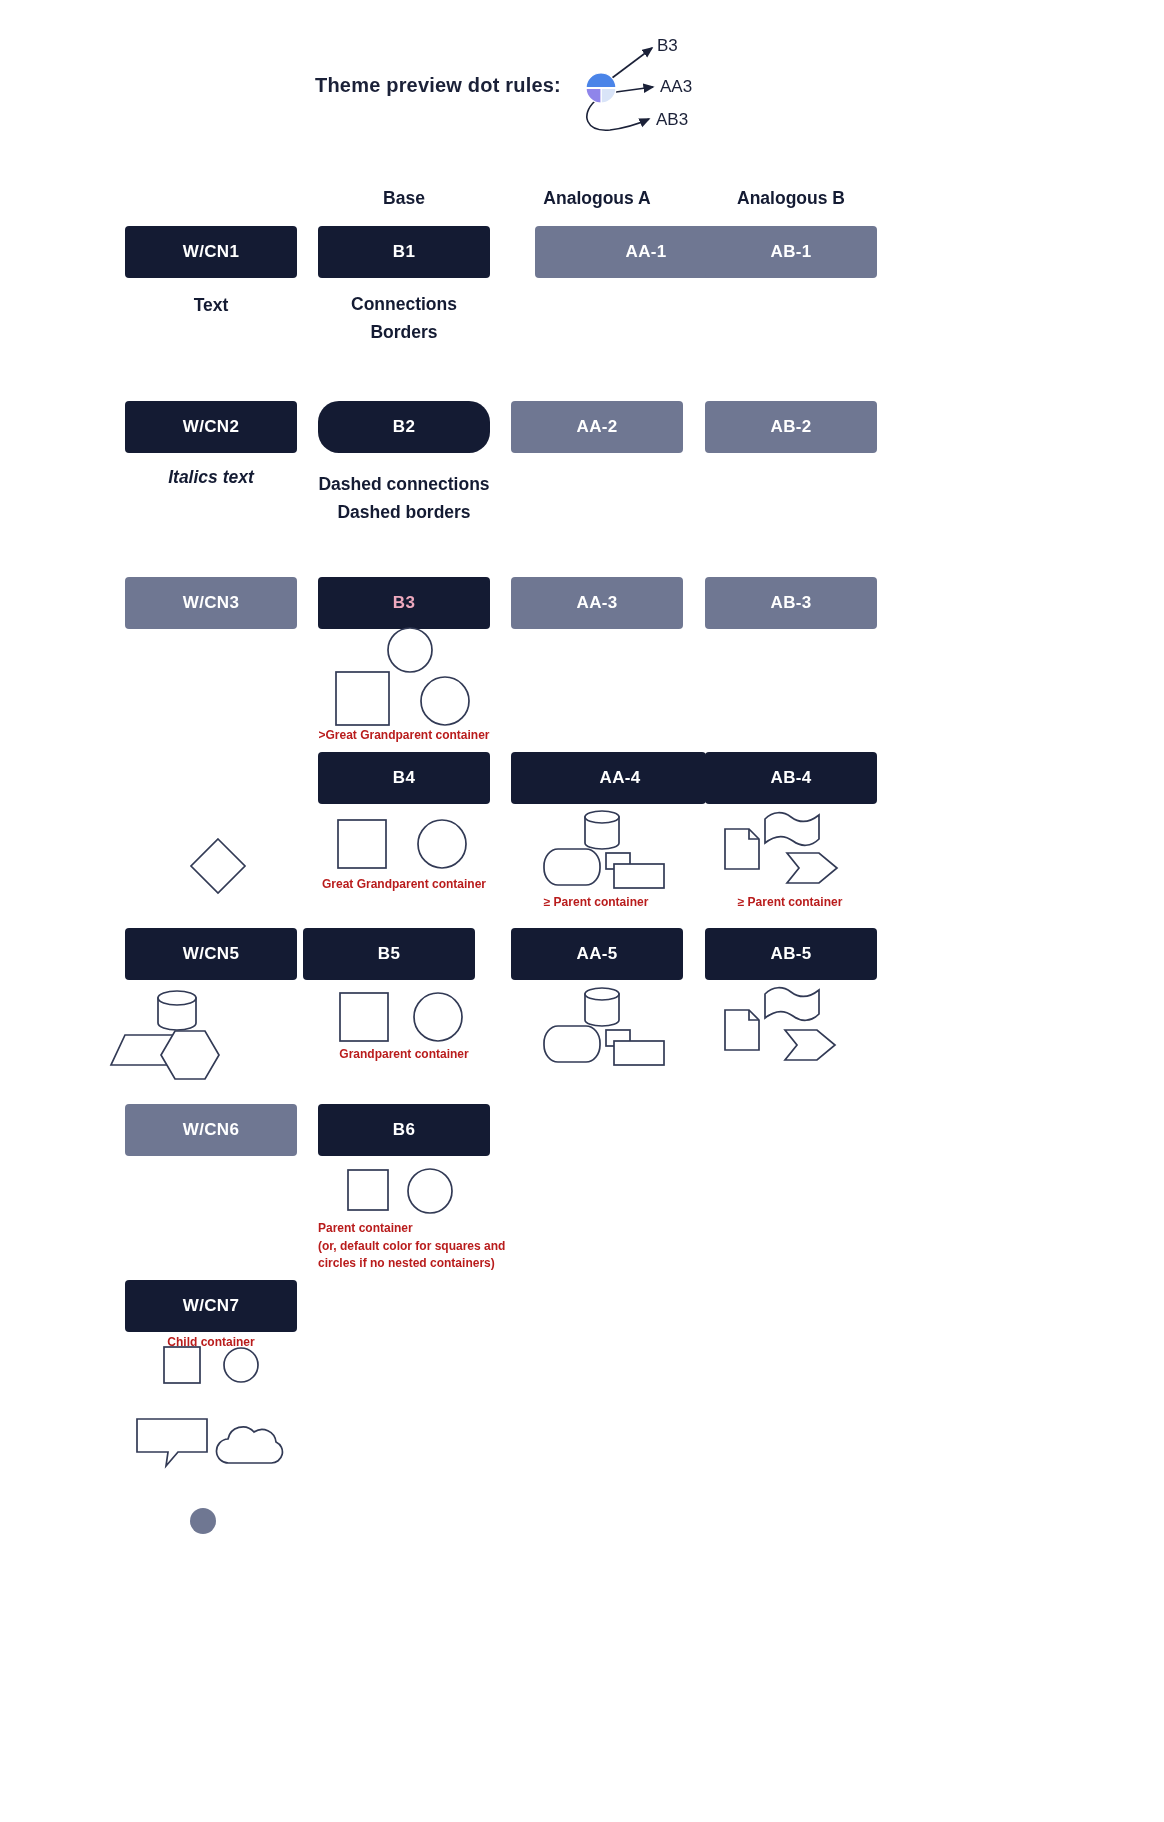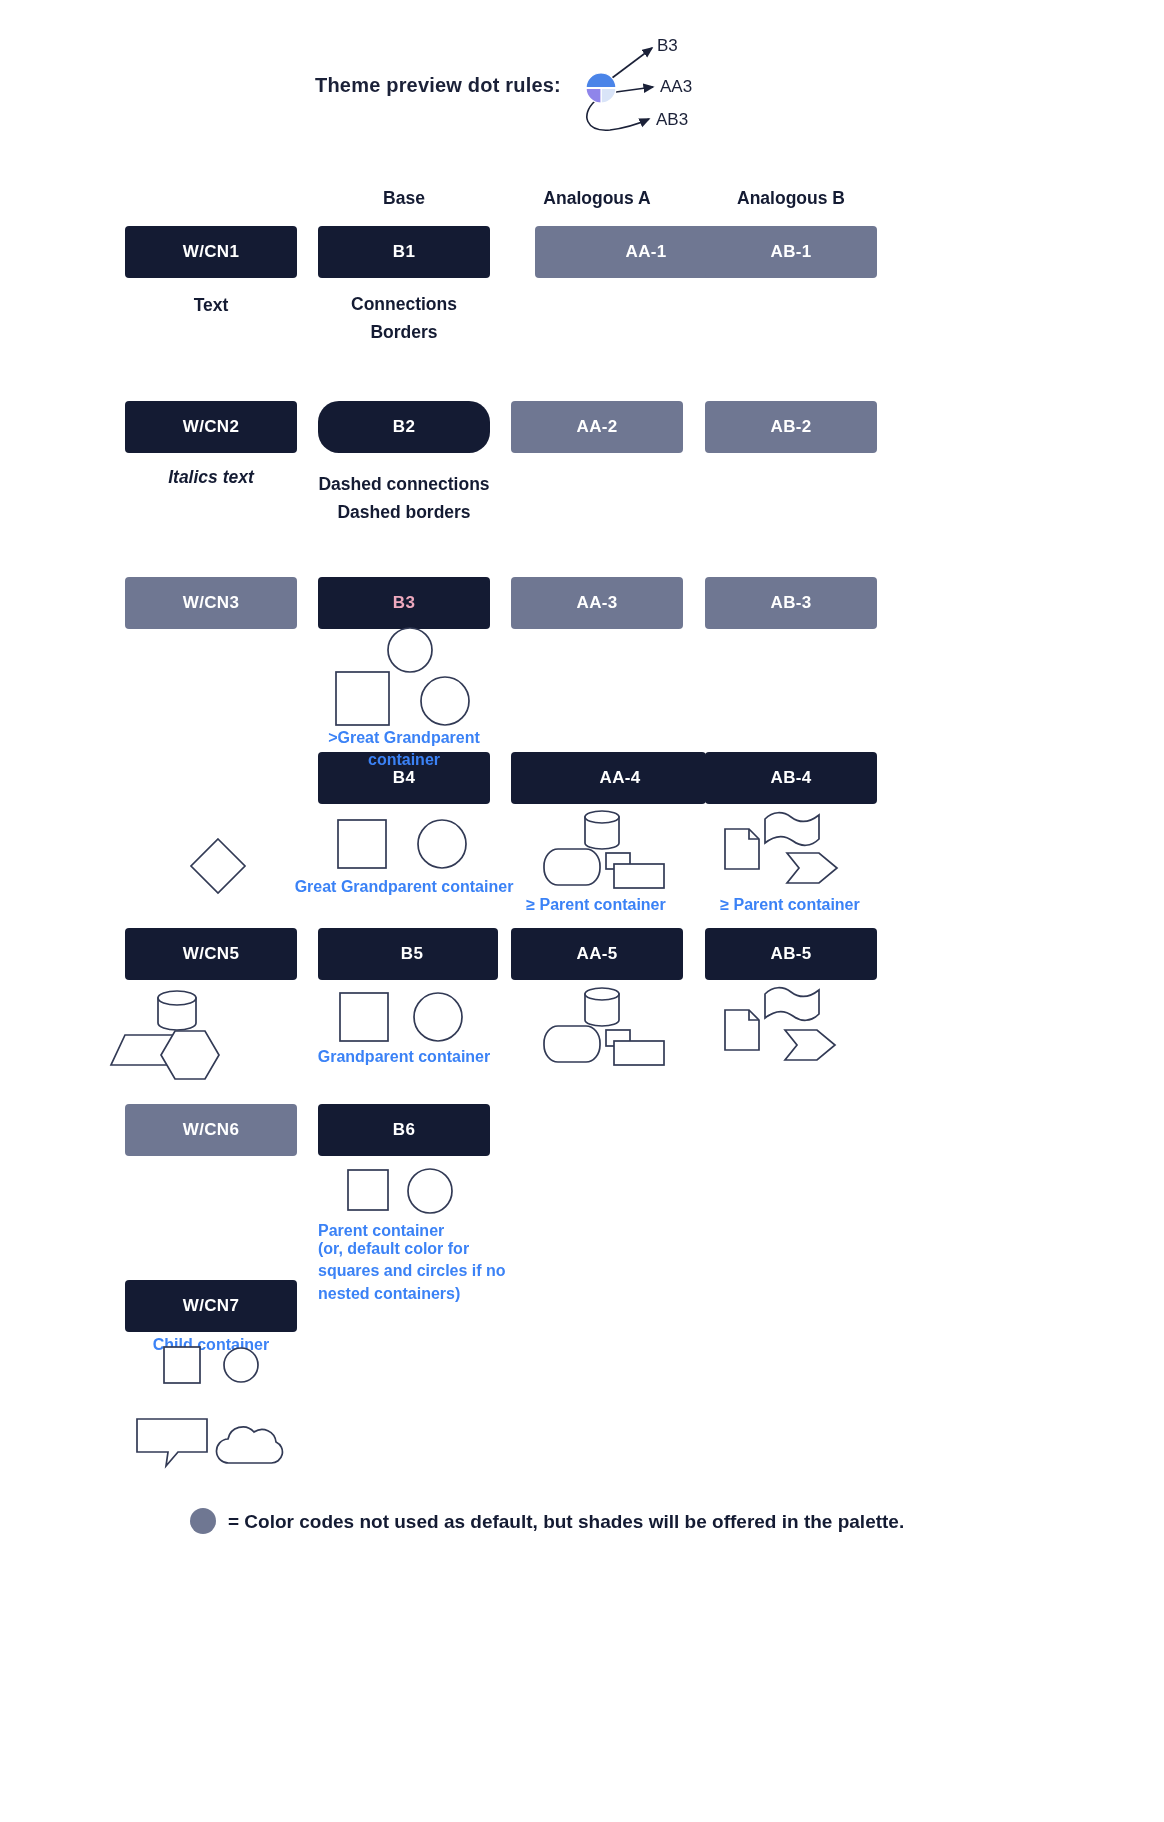--- a/index.html
+++ b/index.html
@@ -9,21 +9,21 @@
   .title { font-size:20px; font-weight:600; color:#1b2138; letter-spacing:0.2px; }
   .arrow-label { font-size:17px; color:#1b2138; }
   .col-head { width:172px; text-align:center; font-size:17.5px; font-weight:700; color:#141b33; }
   .swatch { width:172px; height:52px; border-radius:4px; display:flex; align-items:center;
             justify-content:center; font-size:17px; font-weight:700; color:#ffffff; letter-spacing:0.3px; }
   .dark { background:#141b33; }
   .gray { background:#6f7792; }
   .pinktext { color:#eea9be; }
   .note { font-size:17.5px; font-weight:700; text-align:center; color:#141b33; }
   .italic { font-style:italic; }
-  .caption { font-size:16px; font-weight:700; text-align:center; line-height:1.4; color:#3b82f6; }
+  .caption { font-size:12px; font-weight:700; text-align:center; line-height:1.4; color:#b91c1c; }
   .leftalign { text-align:left; }
   svg.shapes { overflow:visible; display:block; }
   .shape { fill:#ffffff; stroke:#323a55; stroke-width:1.7; }
   .shape-line { fill:none; stroke:#323a55; stroke-width:1.7; }
   .arrow-line { fill:none; stroke:#1b2138; stroke-width:1.6; }
   .legend-dot { width:26px; height:26px; border-radius:50%; background:#6f7792; }
   .legend-text { font-size:19px; font-weight:700; color:#141b33; }
 </style>
 </head>
 <body>
@@ -61,21 +61,21 @@
   <div class="abs swatch dark" style="left:125px; top:401px;">W/CN2</div>
   <div class="abs swatch gray" style="left:125px; top:577px;">W/CN3</div>
   <div class="abs swatch dark" style="left:125px; top:928px;">W/CN5</div>
   <div class="abs swatch gray" style="left:125px; top:1104px;">W/CN6</div>
   <div class="abs swatch dark" style="left:125px; top:1280px;">W/CN7</div>
 
   <div class="abs swatch dark" style="left:318px; top:226px;">B1</div>
   <div class="abs swatch dark" style="left:318px; top:401px;border-radius:21px;">B2</div>
   <div class="abs swatch dark pinktext" style="left:318px; top:577px;">B3</div>
   <div class="abs swatch dark" style="left:318px; top:752px;">B4</div>
-  <div class="abs swatch dark" style="left:318px; top:928px;padding-left:8px;">B5</div>
+  <div class="abs swatch dark" style="left:303px; top:928px;">B5</div>
   <div class="abs swatch dark" style="left:318px; top:1104px;">B6</div>
 
   <div class="abs swatch gray" style="left:535px; top:226px;padding-left:25px;">AA-1</div>
   <div class="abs swatch gray" style="left:511px; top:401px;">AA-2</div>
   <div class="abs swatch gray" style="left:511px; top:577px;">AA-3</div>
   <div class="abs swatch dark" style="left:511px; top:752px;padding-left:23px;">AA-4</div>
   <div class="abs swatch dark" style="left:511px; top:928px;">AA-5</div>
 
   <div class="abs swatch gray" style="left:705px; top:226px;">AB-1</div>
   <div class="abs swatch gray" style="left:705px; top:401px;">AB-2</div>
@@ -164,15 +164,14 @@
   <svg class="abs shapes" style="left:155px; top:1344px;" width="120" height="45">
     <rect class="shape" x="9" y="3" width="36" height="36"></rect>
     <circle class="shape" cx="86" cy="21" r="17"></circle>
   </svg>
   <svg class="abs shapes" style="left:130px; top:1412px;" width="170" height="62">
     <path class="shape" d="M7,7 H77 V40 H48 L36,54 L38,40 H7 Z"></path>
     <path class="shape" d="M99,51 L141,51 A11,11 0 0 0 146,30 A14,14 0 0 0 124,20 A15,15 0 0 0 98,27 A12,12 0 0 0 99,51 Z"></path>
   </svg>
 
   <div class="abs legend-dot" style="left:190px; top:1508px;"></div>
-  <div class="abs legend-text" style="left:228px; top:1511px;">= Color codes not used as default, but shades will be offered in the palette.</div>
 
 </div>
 
 </body></html>

